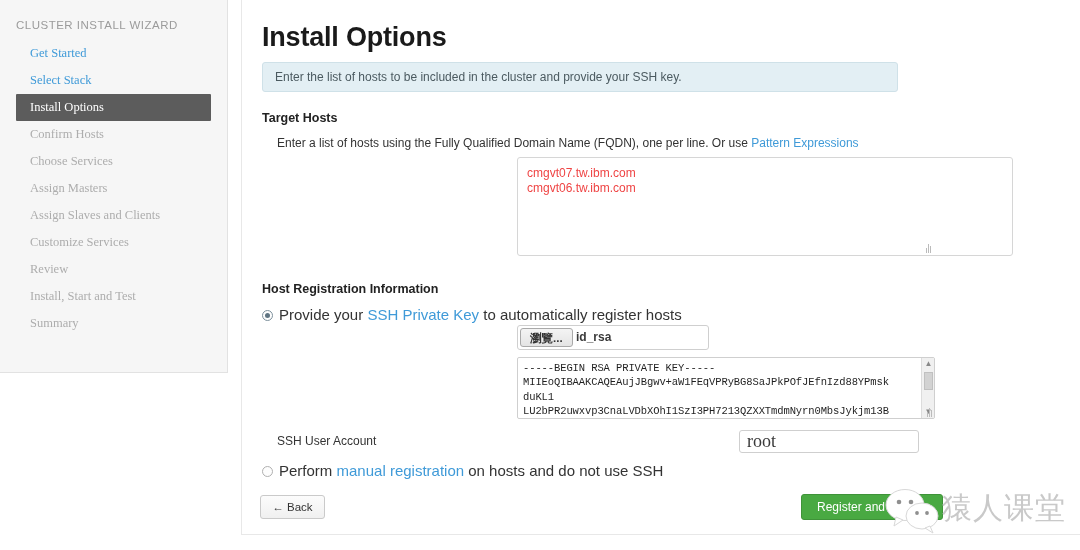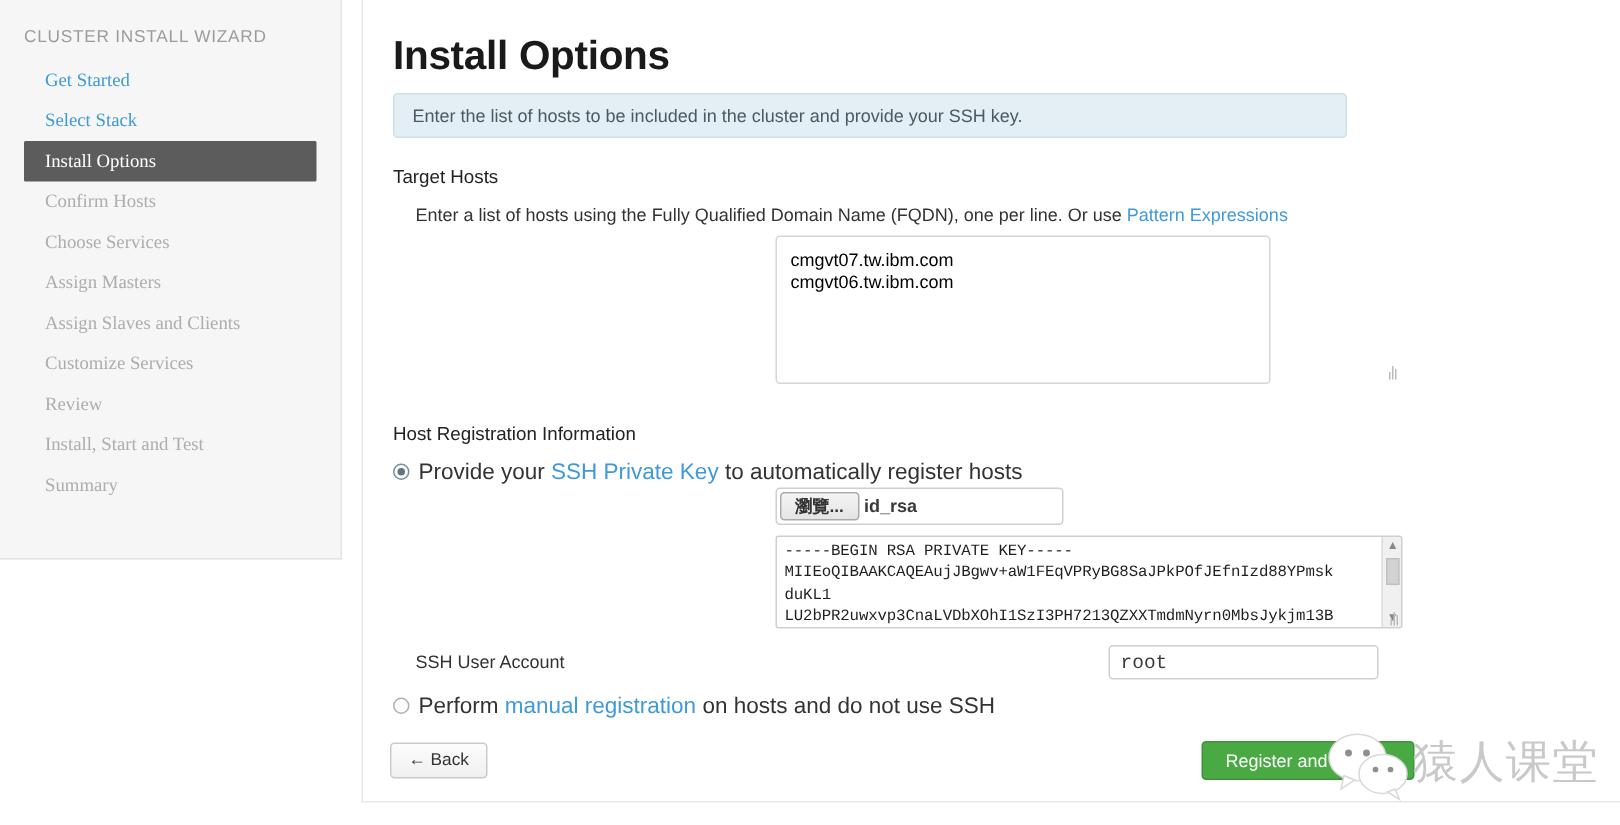--- a/index.html
+++ b/index.html
@@ -93,46 +93,46 @@
     position: absolute;
     left: 12px; top: 7px;
     font-size: 12px;
     color: #4b5a60;
     white-space: nowrap;
   }
 
   .section-title {
     position: absolute;
     font-size: 12.5px;
-    font-weight: normal;
+    font-weight: bold;
     color: #222;
     white-space: nowrap;
   }
   .helper-text {
     position: absolute;
     font-size: 12px;
     color: #333;
     white-space: nowrap;
   }
   a.inline-link {
     color: #3f9ad8;
     text-decoration: none;
   }
 
   #hosts-textarea {
     position: absolute;
     left: 275px; top: 157px;
-    width: 330px;
+    width: 496px;
     height: 99px;
     border: 1px solid #d6d6d6;
     border-radius: 3px;
     background: #fff;
     font-family: "Liberation Sans", sans-serif;
     font-size: 12px;
-    color: #000000;
+    color: #ef4444;
     padding: 8px 8px 8px 9px;
     line-height: 15px;
     resize: none;
     outline: none;
     overflow: hidden;
   }
   .resize-grip {
     position: absolute;
     left: 681px; top: 244px;
     width: 9px; height: 9px;
@@ -249,22 +249,22 @@
 
   
   #ssh-user-input {
     position: absolute;
     left: 497px; top: 430px;
     width: 180px;
     height: 23px;
     border: 1px solid #cfcfcf;
     border-radius: 3px;
     background: #fff;
-    font-family: Liberation Mono, monospace;
-    font-size: 13px;
+    font-family: Liberation Serif, serif;
+    font-size: 18px;
     color: #3a3a3a;
     padding: 0 7px;
     outline: none;
   }
 
   
   #back-btn {
     position: absolute;
     left: 260px; top: 495px;
     width: 65px; height: 24px;

